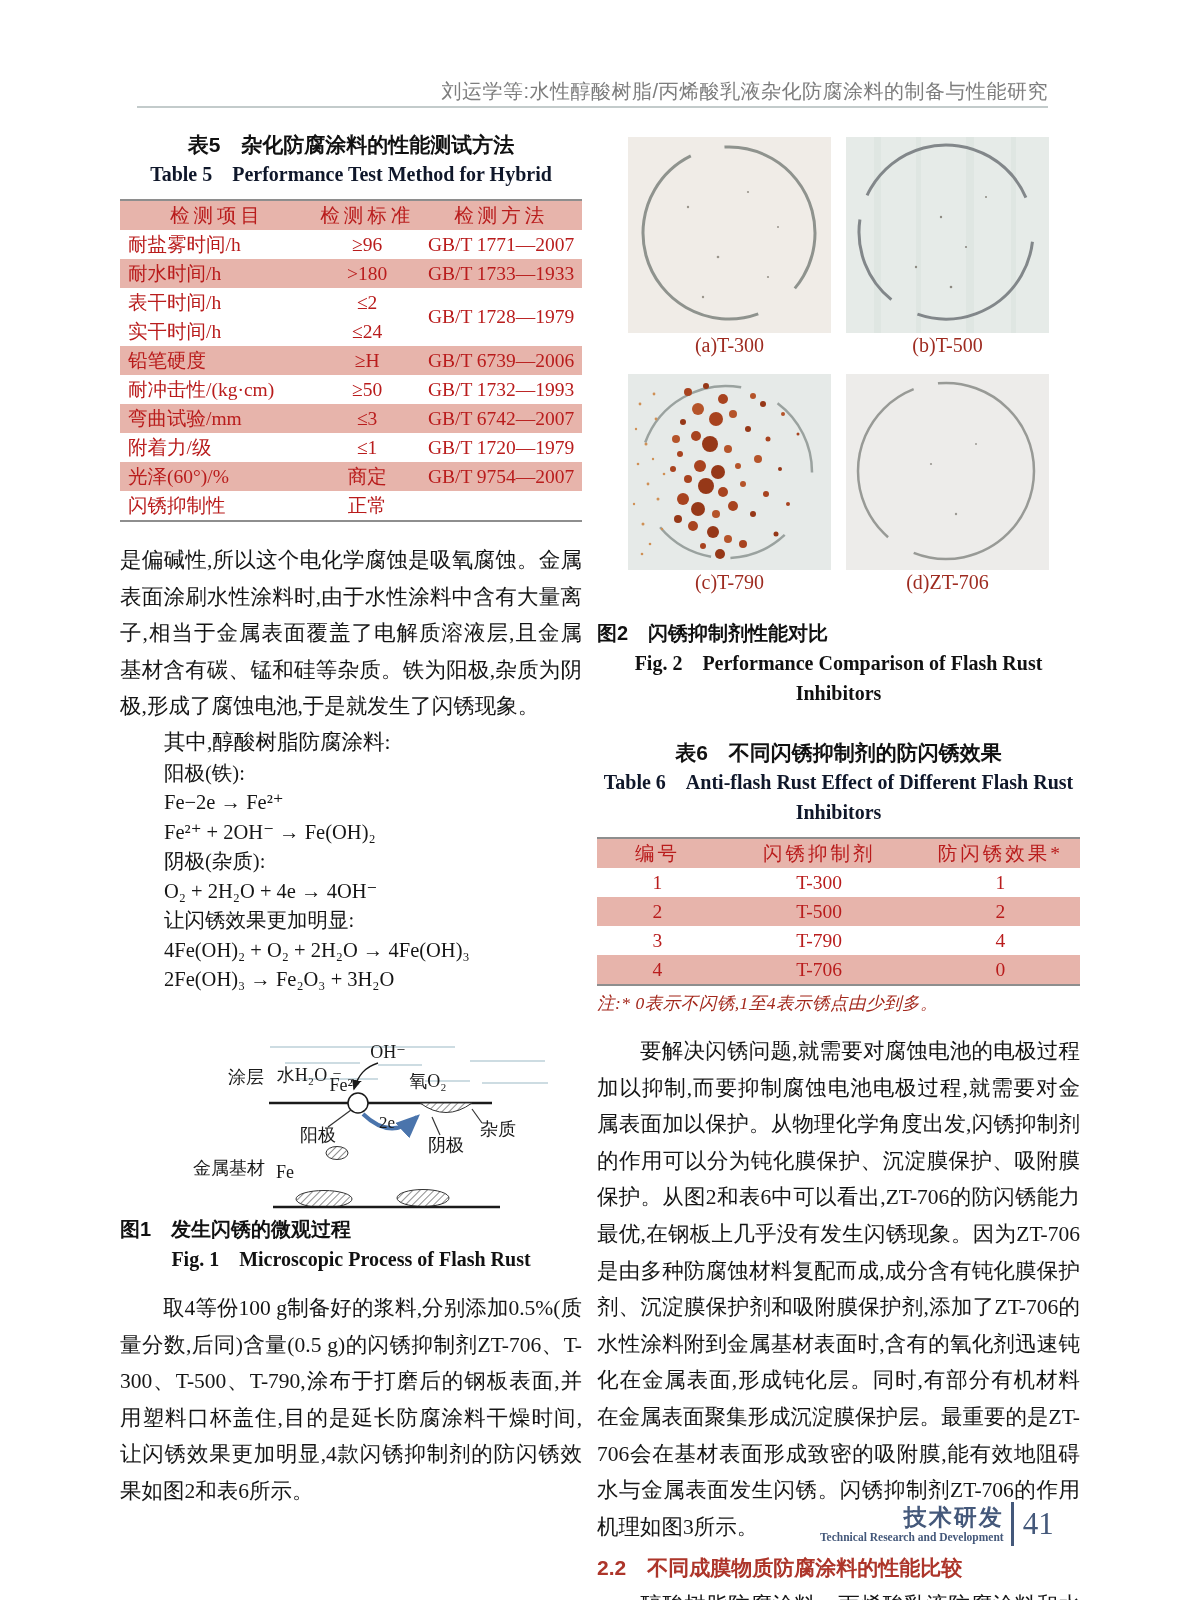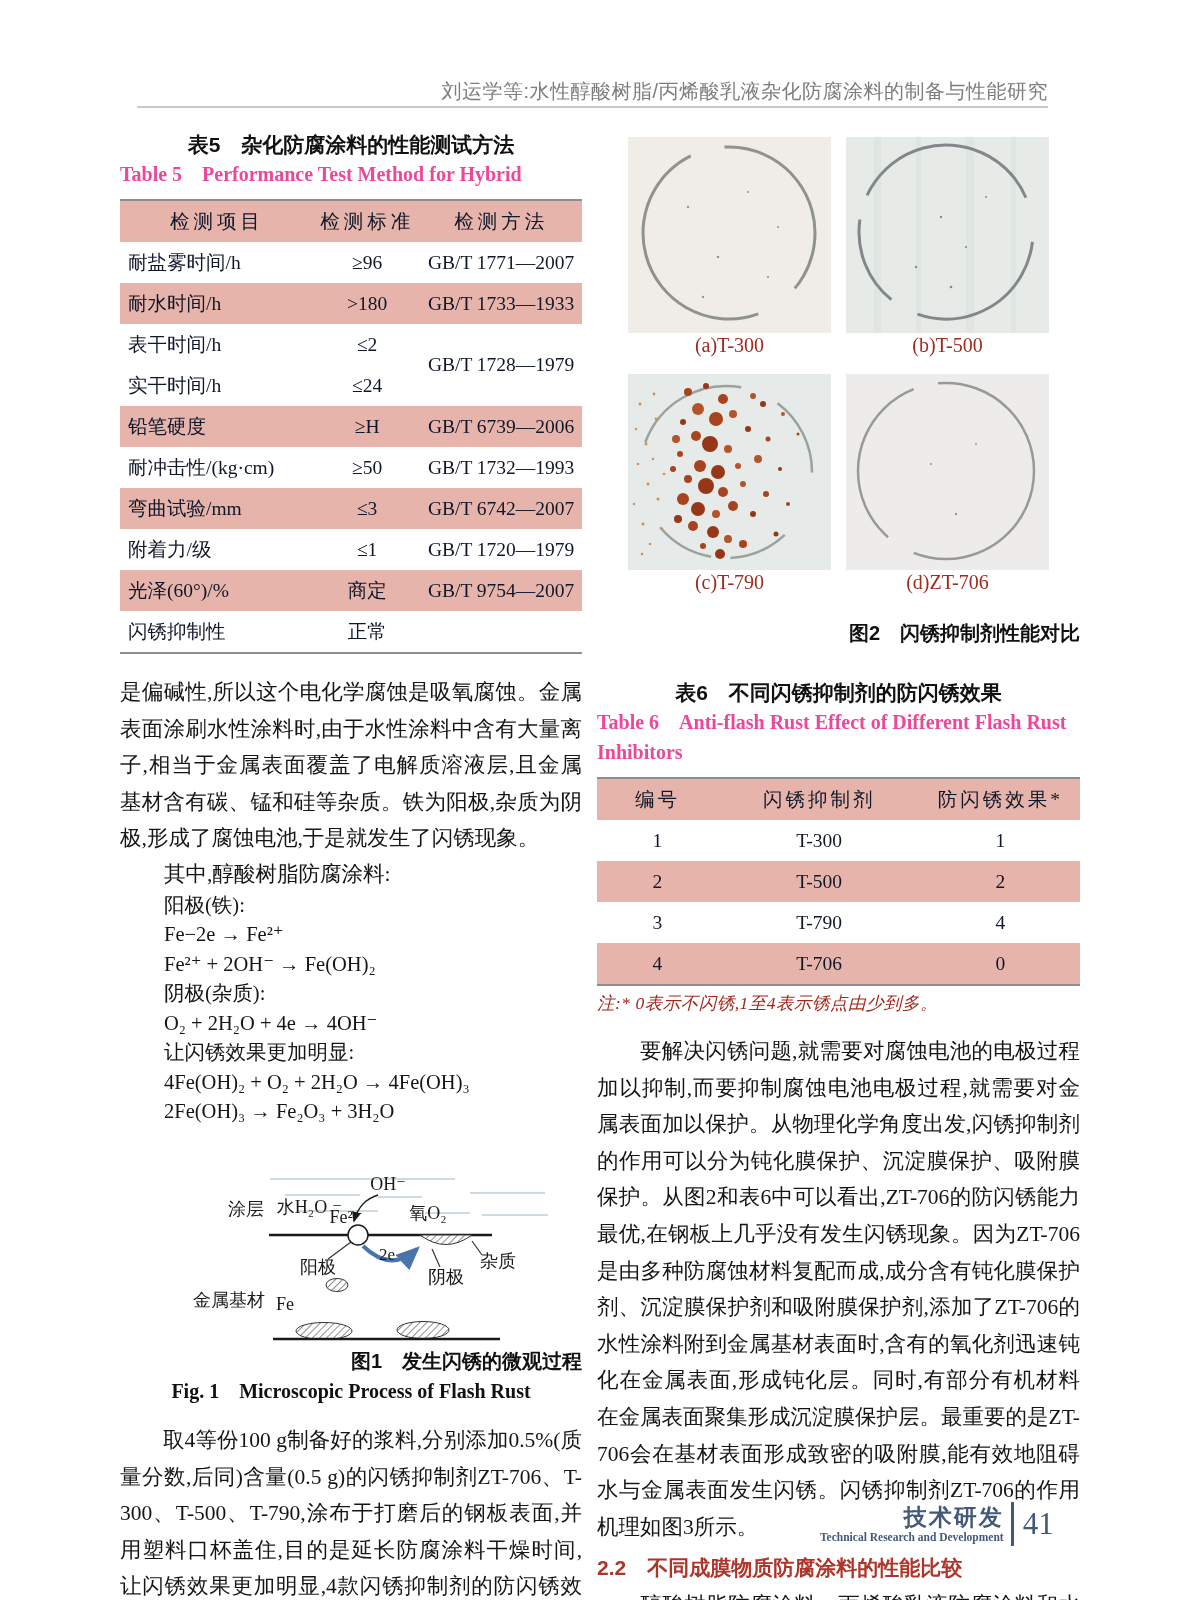--- a/index.html
+++ b/index.html
@@ -12,29 +12,29 @@
   .header-rule{position:absolute;top:106px;left:137px;width:911px;height:2px;background:#c3cbcb;}
 
   
   .col{position:absolute;}
   .col-left{left:120px;top:130px;width:462px;}
   .col-right{left:597px;top:137px;width:483px;}
 
   
   .tbl-title-cn{font-family:"Liberation Sans","DejaVu Sans",sans-serif;font-weight:bold;
         font-size:21px;text-align:center;line-height:29px;color:#111;}
-  .tbl-title-en{font-weight:bold;font-size:20px;text-align:left;line-height:30px;color:#ec4899;}
+  .tbl-title-en{font-weight:bold;font-size:20px;text-align:center;line-height:30px;color:#0f172a;}
   .cap-cn{font-family:"Liberation Sans","DejaVu Sans",sans-serif;font-weight:bold;
-        font-size:20px;text-align:right;line-height:29px;color:#111;}
+        font-size:20px;text-align:left;line-height:29px;color:#111;}
   .cap-en{font-weight:bold;font-size:20px;text-align:center;line-height:30px;color:#111;}
 
   
   table.dtable{width:100%;border-collapse:collapse;table-layout:fixed;
         border-top:2px solid #8e8e8e;border-bottom:2px solid #8e8e8e;}
-  table.dtable td{height:29px;font-size:19.5px;text-align:center;padding:6px 2px;color:#0f172a;}
+  table.dtable td{height:29px;font-size:19.5px;text-align:center;padding:0 2px;color:#b91c1c;}
   tr.pink{background:#e7b4ab;}
   .t5 td.c-item{text-align:left;padding-left:8px;}
   .hdr td{font-size:20px;letter-spacing:4px;}
   .t6 .hdr td{letter-spacing:3px;}
 
   
   .para{font-size:21.5px;line-height:36.6px;text-align:justify;color:#151515;}
   .indent{text-indent:2em;}
   .chem-intro{font-size:21.5px;line-height:34px;padding-left:44px;}
   .chem-line{font-size:20.5px;line-height:29.5px;padding-left:44px;}
@@ -320,20 +320,21 @@
             <circle cx="85" cy="90" r="1.1"></circle>
               <circle cx="130" cy="70" r="1"></circle>
               <circle cx="110" cy="140" r="1.2"></circle>
           </g>
         </svg>
         <figcaption>(d)ZT-706</figcaption>
       </figure>
     </div>
 
     <div class="cap-cn" style="margin-top:8px">图2　闪锈抑制剂性能对比</div>
+    <div class="cap-en">Fig. 2　Performance Comparison of Flash Rust Inhibitors</div>
 
     <div class="tbl-title-cn" style="margin-top:30px">表6　不同闪锈抑制剂的防闪锈效果</div>
     <div class="tbl-title-en">Table 6　Anti-flash Rust Effect of Different Flash Rust</div>
     <div class="tbl-title-en">Inhibitors</div>
 
     <table class="dtable t6" style="margin-top:10px">
       <colgroup>
           <col style="width:25%">
           <col style="width:42%">
           <col style="width:33%">

